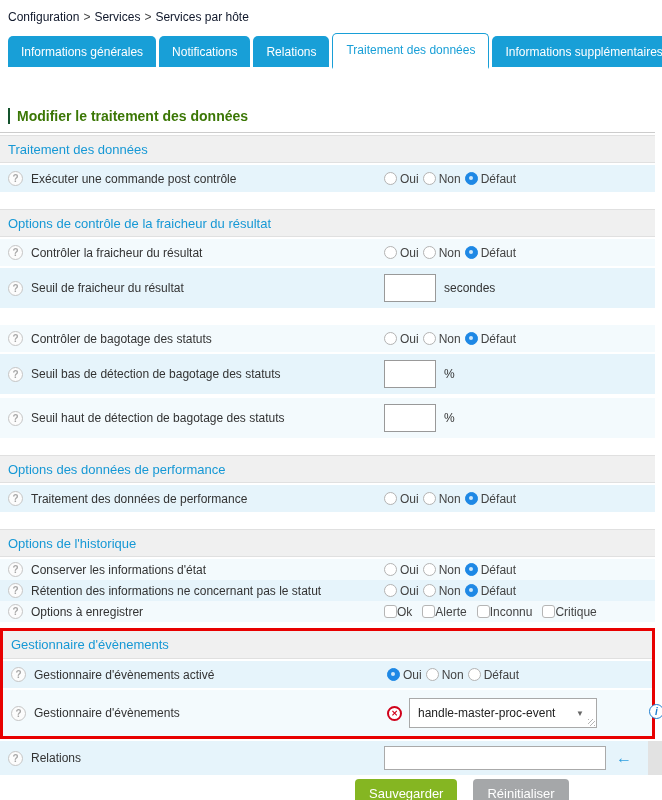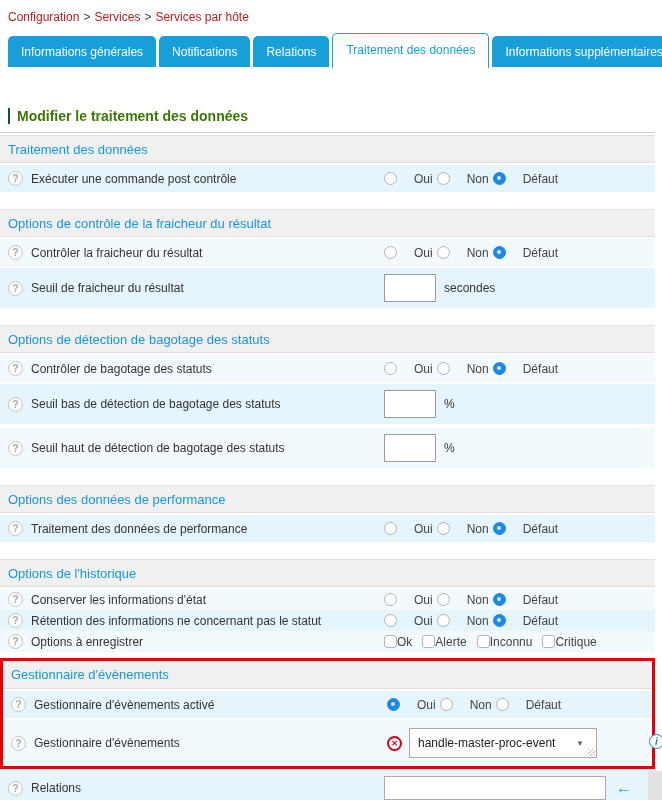--- a/index.html
+++ b/index.html
@@ -3,21 +3,21 @@
 <meta charset="utf-8">
 <style>
   * { margin:0; padding:0; box-sizing:border-box; }
   html,body { width:662px; height:800px; }
   body {
     font-family:"Liberation Sans", sans-serif;
     background:#fff; color:#333; overflow:hidden; position:relative;
   }
   
   .breadcrumb { padding:10px 0 0 8px; font-size:12px; color:#444; }
-  .breadcrumb .crumb { color:#b91c1c; cursor:pointer;text-align:center; }
+  .breadcrumb .crumb { color:#0f172a; cursor:pointer;text-align:center; }
   .breadcrumb .sep { margin:0 4px; color:#444; }
   
   .tabs { display:flex; gap:3px; margin:9px 0 0 8px; align-items:flex-end; width:800px; flex-wrap:nowrap; }
   .tab {
     background:#189fd7; color:#fff; font-size:12px; white-space:nowrap;
     padding:9px 13px 8px; border-radius:5px 5px 0 0; cursor:pointer;
   }
   .tab.active {
     background:#fff; color:#189fd7;
     border:1px solid #189fd7; border-bottom:2px solid #fff;
@@ -47,21 +47,21 @@
   .row.select-row { min-height:46px; position:relative; }
   .row-label { width:384px; padding-left:8px; display:flex; align-items:center; gap:8px; flex:none; }
   .label-text { font-size:12px; color:#333; }
   .help-icon {
     width:15px; height:15px; flex:none; border:1px solid #c5c5c5; border-radius:50%;
     color:#a8a8a8; background:#fcfcfc; font-size:10px; font-weight:bold;
     display:inline-flex; align-items:center; justify-content:center; cursor:pointer;
   }
   .row-control { display:flex; align-items:center; font-size:12px; color:#444; }
   
-  .radio-opt { display:inline-flex; align-items:center; gap:17px; margin-right:4px; cursor:pointer; }
+  .radio-opt { display:inline-flex; align-items:center; gap:3px; margin-right:4px; cursor:pointer; }
   .radio {
     width:13px; height:13px; border-radius:50%; border:1px solid #b3b3b3;
     background:#fff; display:inline-block; position:relative; flex:none;
   }
   .radio.checked { background:#1e88e5; border-color:#1e88e5; }
   .radio.checked::after {
     content:""; position:absolute; left:3px; top:3px; width:4px; height:4px;
     border-radius:50%; background:#cfe7fa;
   }
   
@@ -191,21 +191,20 @@
         <span class="label-text">Seuil de fraicheur du résultat</span>
       </div>
       <div class="row-control">
         <input class="num-input" value="" style="">
         <span class="suffix">secondes</span>
       </div>
     </div>
   </div>
 
   <div class="section">
-    <div class="section-header">Options de détection de bagotage des statuts</div>
     <div class="row std bg-b">
       <div class="row-label">
         <span class="help-icon">?</span>
         <span class="label-text">Contrôler de bagotage des statuts</span>
       </div>
       <div class="row-control">
         <label class="radio-opt">
             <span class="radio"></span>
             <span>Oui</span>
           </label>

